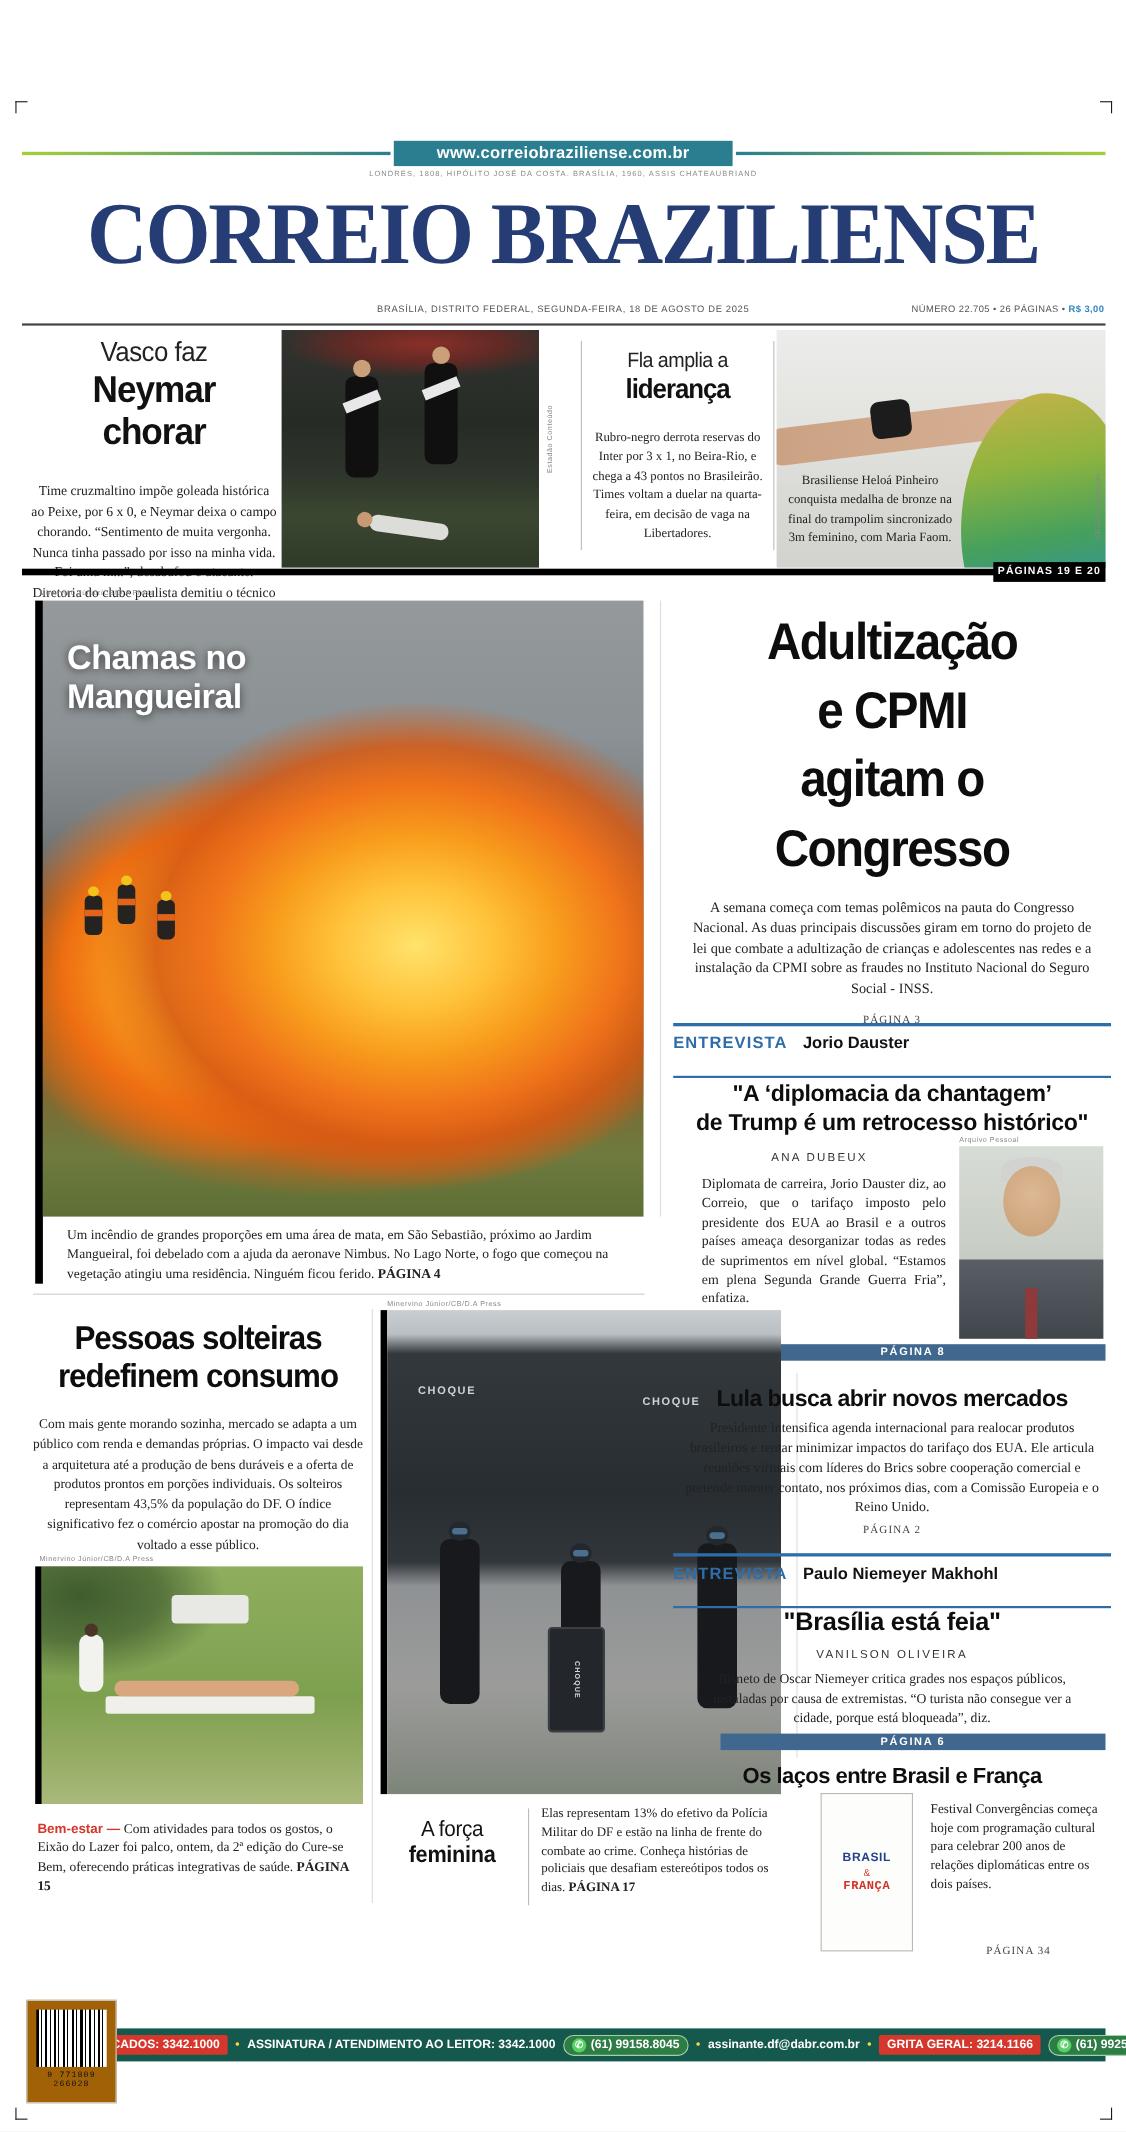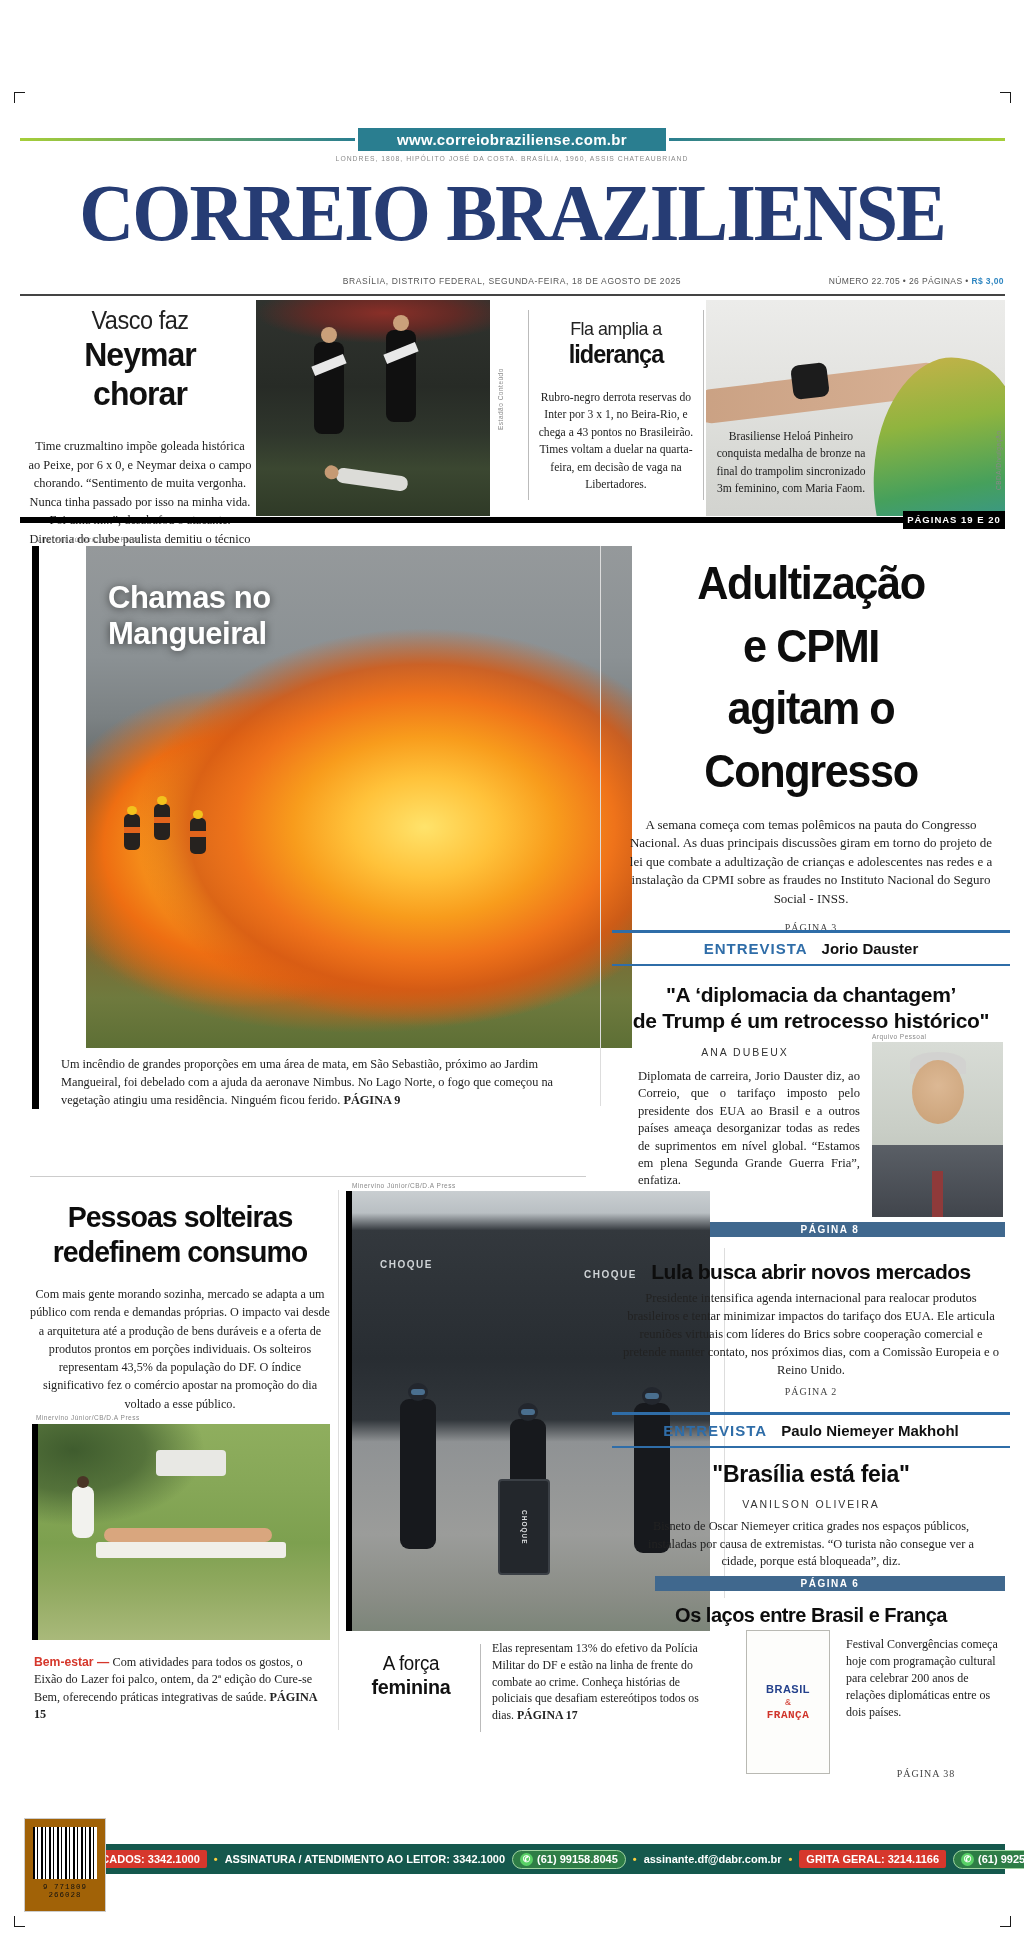--- a/index.html
+++ b/index.html
@@ -40,38 +40,38 @@
   .arm{position:absolute;left:-12px;top:76px;width:250px;height:34px;border-radius:17px;
        background:linear-gradient(90deg,#caa183,#d7b094);transform:rotate(-7deg);}
   .wristband{position:absolute;left:86px;top:64px;width:36px;height:34px;background:#1c1c1c;border-radius:8px;transform:rotate(-7deg);}
   .diver-body{position:absolute;right:-18px;top:58px;width:150px;height:235px;border-radius:46% 54% 40% 60%;
        background:linear-gradient(160deg,#cdb24a 0%,#8fb43f 30%,#46a05c 55%,#2e8fae 82%);transform:rotate(10deg);}
   .badge{background:#000;color:#fff;font-weight:bold;font-size:9.5px;letter-spacing:1px;text-align:center;}
   .heavyrule{background:#000;}
   
   .credit{font-size:6.5px;color:#888;letter-spacing:.5px;}
   .fireblock{border-left:7px solid #000;}
-  .firephoto{width:546px;height:502px;position:relative;background:
+  .firephoto{width:546px;height:560px;position:relative;background:
      radial-gradient(ellipse 60% 45% at 62% 56%,#ffe36b 0%,#ffc23a 22%,#f89c1c 40%,#ef731a 58%,rgba(214,90,20,.85) 72%,rgba(150,70,30,0) 88%),
      radial-gradient(ellipse 45% 40% at 28% 60%,#ffd24a 0%,#f9a01e 30%,#ee6e12 55%,rgba(190,80,20,0) 80%),
      radial-gradient(ellipse 70% 28% at 50% 76%,#f08418 0%,#d95f12 40%,rgba(120,60,25,0) 75%),
-     linear-gradient(180deg,#95999b 0%,#8b9194 22%,#7c8284 34%,#6b7070 42%,#5d5142 50%,#6b4a22 58%,#8a5c22 66%,#7a6a33 80%,#6f7a3e 90%,#5d6f35 100%); margin-left: 47px;}
+     linear-gradient(180deg,#95999b 0%,#8b9194 22%,#7c8284 34%,#6b7070 42%,#5d5142 50%,#6b4a22 58%,#8a5c22 66%,#7a6a33 80%,#6f7a3e 90%,#5d6f35 100%);}
   .ff{position:absolute;width:16px;height:36px;background:#26221f;border-radius:5px;}
   .ff:before{content:"";position:absolute;top:-8px;left:3px;width:10px;height:9px;background:#f2c21d;border-radius:50%;}
   .ff:after{content:"";position:absolute;top:13px;left:0;width:16px;height:6px;background:#e2641c;}
   .fire-overlay{position:absolute;left:22px;top:34px;color:#fff;font-weight:bold;font-size:31px;
       letter-spacing:-.5px;line-height:1.15;text-shadow:0 1px 8px rgba(0,0,0,.6);}
   .fire-caption{font-family:"Liberation Serif",serif;font-size:12.3px;line-height:1.45;color:#222;padding:8px 4px 0 22px;}
   .pgref{font-weight:bold;}
   
   .bighl{font-weight:bold;color:#0d0d0d;font-size:47px;line-height:1.33;letter-spacing:-1.5px;text-align:center;
          transform:scaleX(.92);transform-origin:center top;}
   .colbody{font-family:"Liberation Serif",serif;font-size:13px;line-height:1.42;color:#222;text-align:center;}
   .pagenote{font-family:"Liberation Serif",serif;font-size:10px;color:#444;letter-spacing:1px;text-align:center;}
-  .entheader{border-top:3px solid #2f6da8;border-bottom:2px solid #2f6da8;text-align:center;padding:7px 0 6px;}
+  .entheader{border-top:3px solid #2f6da8;border-bottom:2px solid #2f6da8;padding:7px 0 20px;}
   .entlabel{color:#2f6da8;font-weight:bold;font-size:15px;letter-spacing:1px;margin-right:14px;}
   .entperson{color:#111;font-weight:bold;font-size:15px;}
   .quote{font-weight:bold;font-size:21px;line-height:1.25;letter-spacing:-.3px;color:#0d0d0d;text-align:center;}
   .byline{font-size:10.5px;color:#333;letter-spacing:2px;text-align:center;}
   .entbody{font-family:"Liberation Serif",serif;font-size:12.6px;line-height:1.38;color:#222;text-align:justify;}
   .portrait{width:131px;height:175px;position:relative;background:linear-gradient(180deg,#d8dcd6 0%,#c9cec6 50%,#b5bab1 100%);}
   .portrait .hair{position:absolute;top:10px;left:38px;width:56px;height:22px;background:#d2d2d0;border-radius:50% 50% 0 0;}
   .portrait .head{position:absolute;top:18px;left:40px;width:52px;height:64px;border-radius:50%;
       background:radial-gradient(circle at 50% 40%,#dcb894,#c9a076);}
   .portrait .suit{position:absolute;bottom:0;left:0;width:100%;height:72px;
@@ -183,21 +183,21 @@
   <div class="abs fireblock" style="left:32px;top:546px;width:553px;">
     <div class="firephoto">
       <div class="fire-overlay">
         <div>Chamas no</div>
         <div>Mangueiral</div>
       </div>
       <div class="ff" style="left:38px;top:268px;"></div>
       <div class="ff" style="left:68px;top:258px;"></div>
       <div class="ff" style="left:104px;top:272px;"></div>
     </div>
-    <div class="fire-caption"><span>Um incêndio de grandes proporções em uma área de mata, em São Sebastião, próximo ao Jardim Mangueiral, foi debelado com a ajuda da aeronave Nimbus. No Lago Norte, o fogo que começou na vegetação atingiu uma residência. Ninguém ficou ferido. </span><span class="pgref">PÁGINA 9</span></div>
+    <div class="fire-caption"><span>Um incêndio de grandes proporções em uma área de mata, em São Sebastião, próximo ao Jardim Mangueiral, foi debelado com a ajuda da aeronave Nimbus. No Lago Norte, o fogo que começou na vegetação atingiu uma residência. Ninguém ficou ferido. </span><span class="pgref">PÁGINA 4</span></div>
   </div>
 
   <div class="abs vdivider" style="left:600px;top:546px;height:560px;background:#ddd;"></div>
 
   <div class="abs" style="left:612px;top:552px;width:398px;">
     <div class="bighl">
       <div>Adultização</div>
       <div>e CPMI</div>
       <div>agitam o</div>
       <div>Congresso</div>
@@ -283,21 +283,21 @@
   <div class="abs colbody" style="left:630px;top:1518px;width:362px;font-size:12.4px;">Bisneto de Oscar Niemeyer critica grades nos espaços públicos, instaladas por causa de extremistas. “O turista não consegue ver a cidade, porque está bloqueada”, diz.</div>
   <div class="abs pagebar" style="left:655px;top:1576px;width:350px;">PÁGINA 6</div>
 
   <div class="abs subhl" style="left:612px;top:1604px;width:398px;font-size:20px;">Os laços entre Brasil e França</div>
   <div class="abs cover" style="left:746px;top:1630px;">
     <div class="l1">BRASIL</div>
     <div class="l2">&amp;</div>
     <div class="l3">FRANÇA</div>
   </div>
   <div class="abs colbody" style="left:846px;top:1636px;width:160px;font-size:12px;text-align:left;">Festival Convergências começa hoje com programação cultural para celebrar 200 anos de relações diplomáticas entre os dois países.</div>
-  <div class="abs pagenote" style="left:846px;top:1768px;width:160px;">PÁGINA 38</div>
+  <div class="abs pagenote" style="left:846px;top:1768px;width:160px;">PÁGINA 34</div>
 
   <div class="abs footerbar">
     <span class="chip">CLASSIFICADOS: 3342.1000</span>
     <span class="sep">•</span>
     <span>ASSINATURA / ATENDIMENTO AO LEITOR: 3342.1000</span>
     <span class="wa">
         <span class="waicon">✆</span>
         <span>(61) 99158.8045</span>
       </span>
     <span class="sep">•</span>

